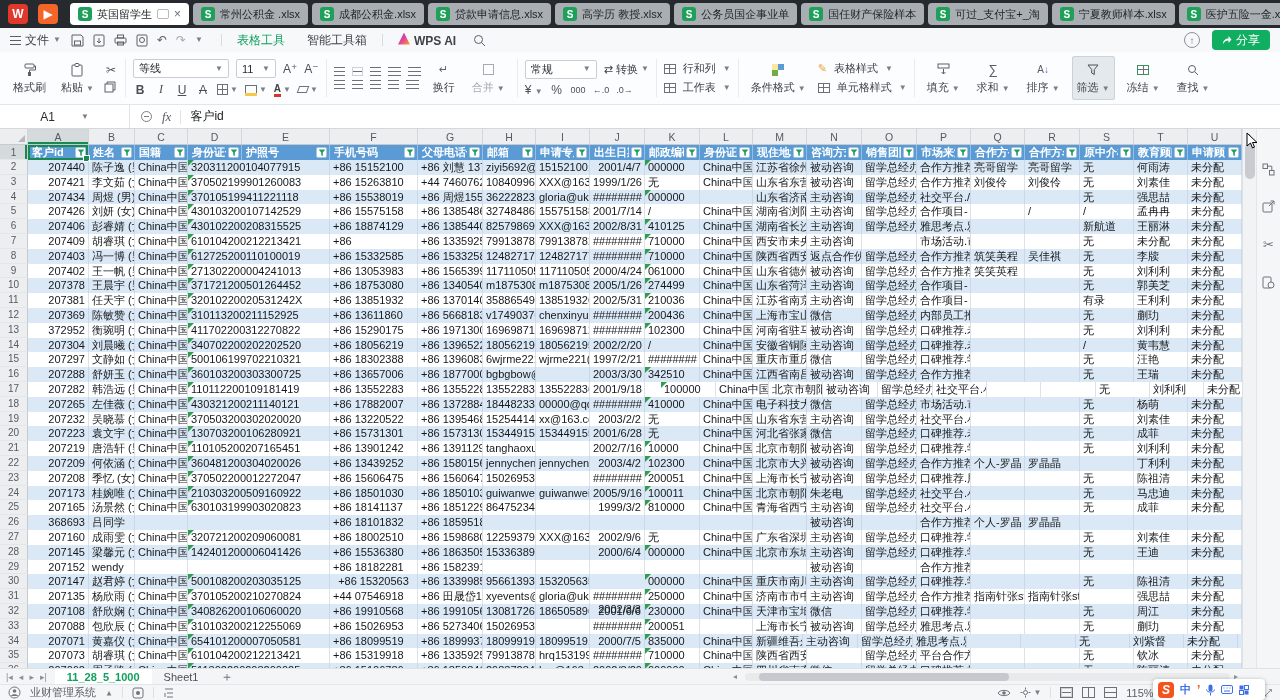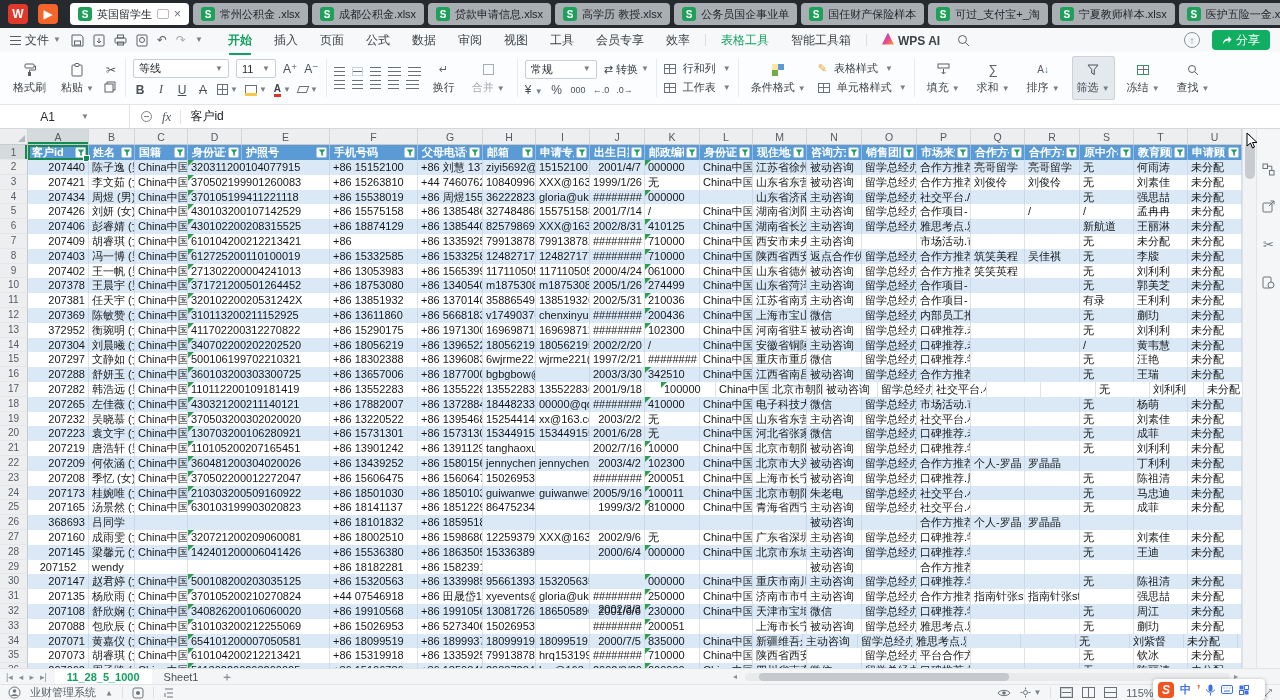--- a/index.html
+++ b/index.html
@@ -185,32 +185,20 @@
         <rect x="3.5" y="8" width="6" height="3" fill="none" stroke="#5A6066"></rect>
       </svg>
     <svg width="12" height="13" viewBox="0 0 12 13">
         <rect x="1" y="1" width="10" height="11" rx="1" fill="none" stroke="#5A6066"></rect>
         <circle cx="6" cy="6" r="2.5" fill="none" stroke="#5A6066"></circle>
       </svg>
     <span>↶</span>
     <span style="color:#A6ABB0">↷</span>
     <span class="caret">▼</span>
   </div>
-  <div style="display:flex;align-items:center">
-      <span class="mitem active">开始</span>
-      <span class="mitem">插入</span>
-      <span class="mitem">页面</span>
-      <span class="mitem">公式</span>
-      <span class="mitem">数据</span>
-      <span class="mitem">审阅</span>
-      <span class="mitem">视图</span>
-      <span class="mitem">工具</span>
-      <span class="mitem">会员专享</span>
-      <span class="mitem">效率</span>
-    </div>
   <span class="mdiv"></span>
   <span class="mitem ttools">表格工具</span>
   <span class="mitem">智能工具箱</span>
   <span class="mdiv"></span>
   <span class="mitem" style="font-weight:bold"><span class="ailogo"></span><span>WPS AI</span></span>
   <svg width="13" height="13" viewBox="0 0 13 13" style="margin-left:6px">
       <circle cx="5.5" cy="5.5" r="4" fill="none" stroke="#5A6066"></circle>
       <line x1="8.5" y1="8.5" x2="12" y2="12" stroke="#5A6066"></line>
     </svg>
   <div class="mright">
@@ -1272,21 +1260,21 @@
           <div class="cell" style="width: 55px;">留学总经办</div>
           <div class="cell" style="width: 54px;">口碑推荐.学</div>
           <div class="cell" style="width: 54px;"></div>
           <div class="cell" style="width: 55px;"></div>
           <div class="cell" style="width: 54px;">无</div>
           <div class="cell" style="width: 54px;">王迪</div>
           <div class="cell" style="width: 54px;">未分配</div>
         </div>
         <div class="row">
           <div class="rh">29</div>
-          <div class="cell r" style="width: 61px; text-align: center;">207152</div>
+          <div class="cell r" style="width: 61px;">207152</div>
           <div class="cell" style="width: 46px;">wendy</div>
           <div class="cell" style="width: 53px;"></div>
           <div class="cell ovf" style="width: 54px;"></div>
           <div class="cell" style="width: 88px;"></div>
           <div class="cell" style="width: 88px;">+86 18182281</div>
           <div class="cell" style="width: 65px;">+86 1582391866</div>
           <div class="cell" style="width: 53px;"></div>
           <div class="cell" style="width: 54px;"></div>
           <div class="cell" style="width: 55px;"></div>
           <div class="cell" style="width: 55px;"></div>
@@ -1301,21 +1289,21 @@
           <div class="cell" style="width: 54px;"></div>
           <div class="cell" style="width: 54px;"></div>
         </div>
         <div class="row band">
           <div class="rh">30</div>
           <div class="cell r" style="width: 61px;">207147</div>
           <div class="cell" style="width: 46px;">赵君婷 (女</div>
           <div class="cell" style="width: 53px;">China中国</div>
           <div class="cell ovf tri" style="width: 54px;">500108200203035125</div>
           <div class="cell" style="width: 88px;"></div>
-          <div class="cell" style="width: 88px;">+86 15320563</div>
+          <div class="cell" style="width: 88px; text-align: center;">+86 15320563</div>
           <div class="cell" style="width: 65px;">+86 1339985047</div>
           <div class="cell" style="width: 53px;">956613934</div>
           <div class="cell" style="width: 54px;">153205635</div>
           <div class="cell r" style="width: 55px; margin-top: 28px;">2002/3/3</div>
           <div class="cell tri" style="width: 55px;">000000</div>
           <div class="cell" style="width: 53px;">China中国</div>
           <div class="cell" style="width: 54px;">重庆市南川</div>
           <div class="cell" style="width: 55px;">主动咨询</div>
           <div class="cell" style="width: 55px;">留学总经办</div>
           <div class="cell" style="width: 54px;">口碑推荐.学</div>

